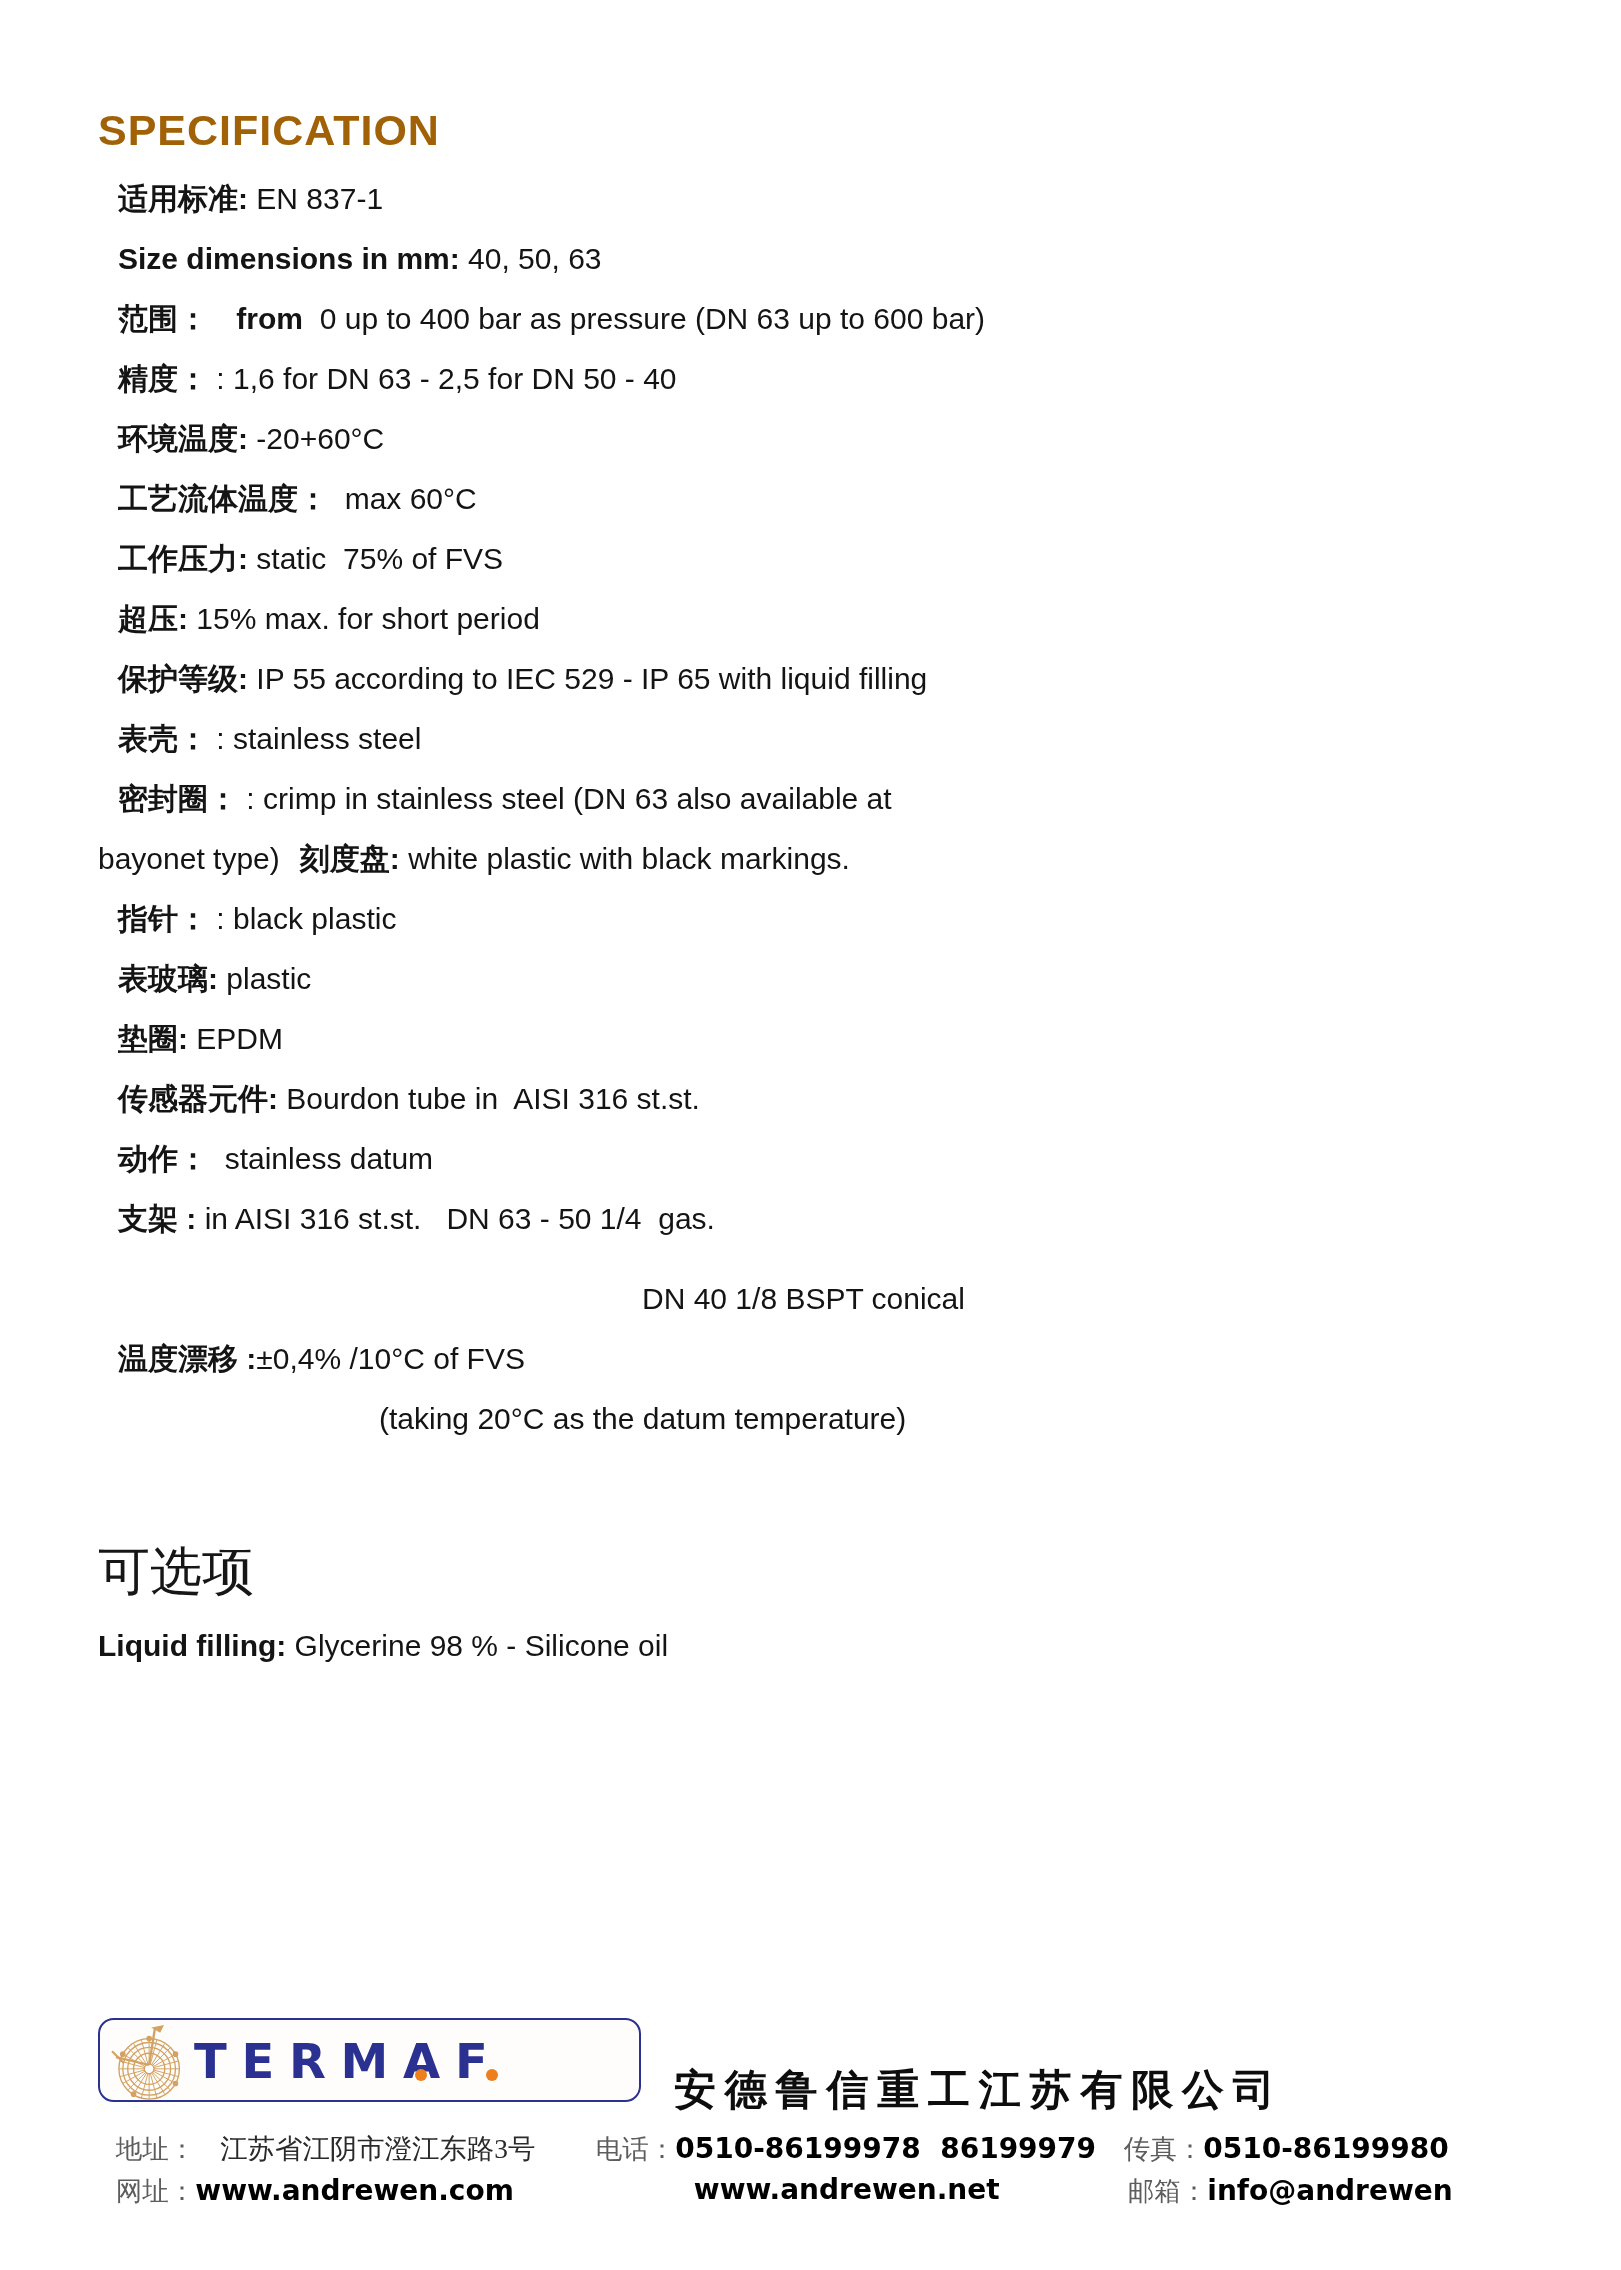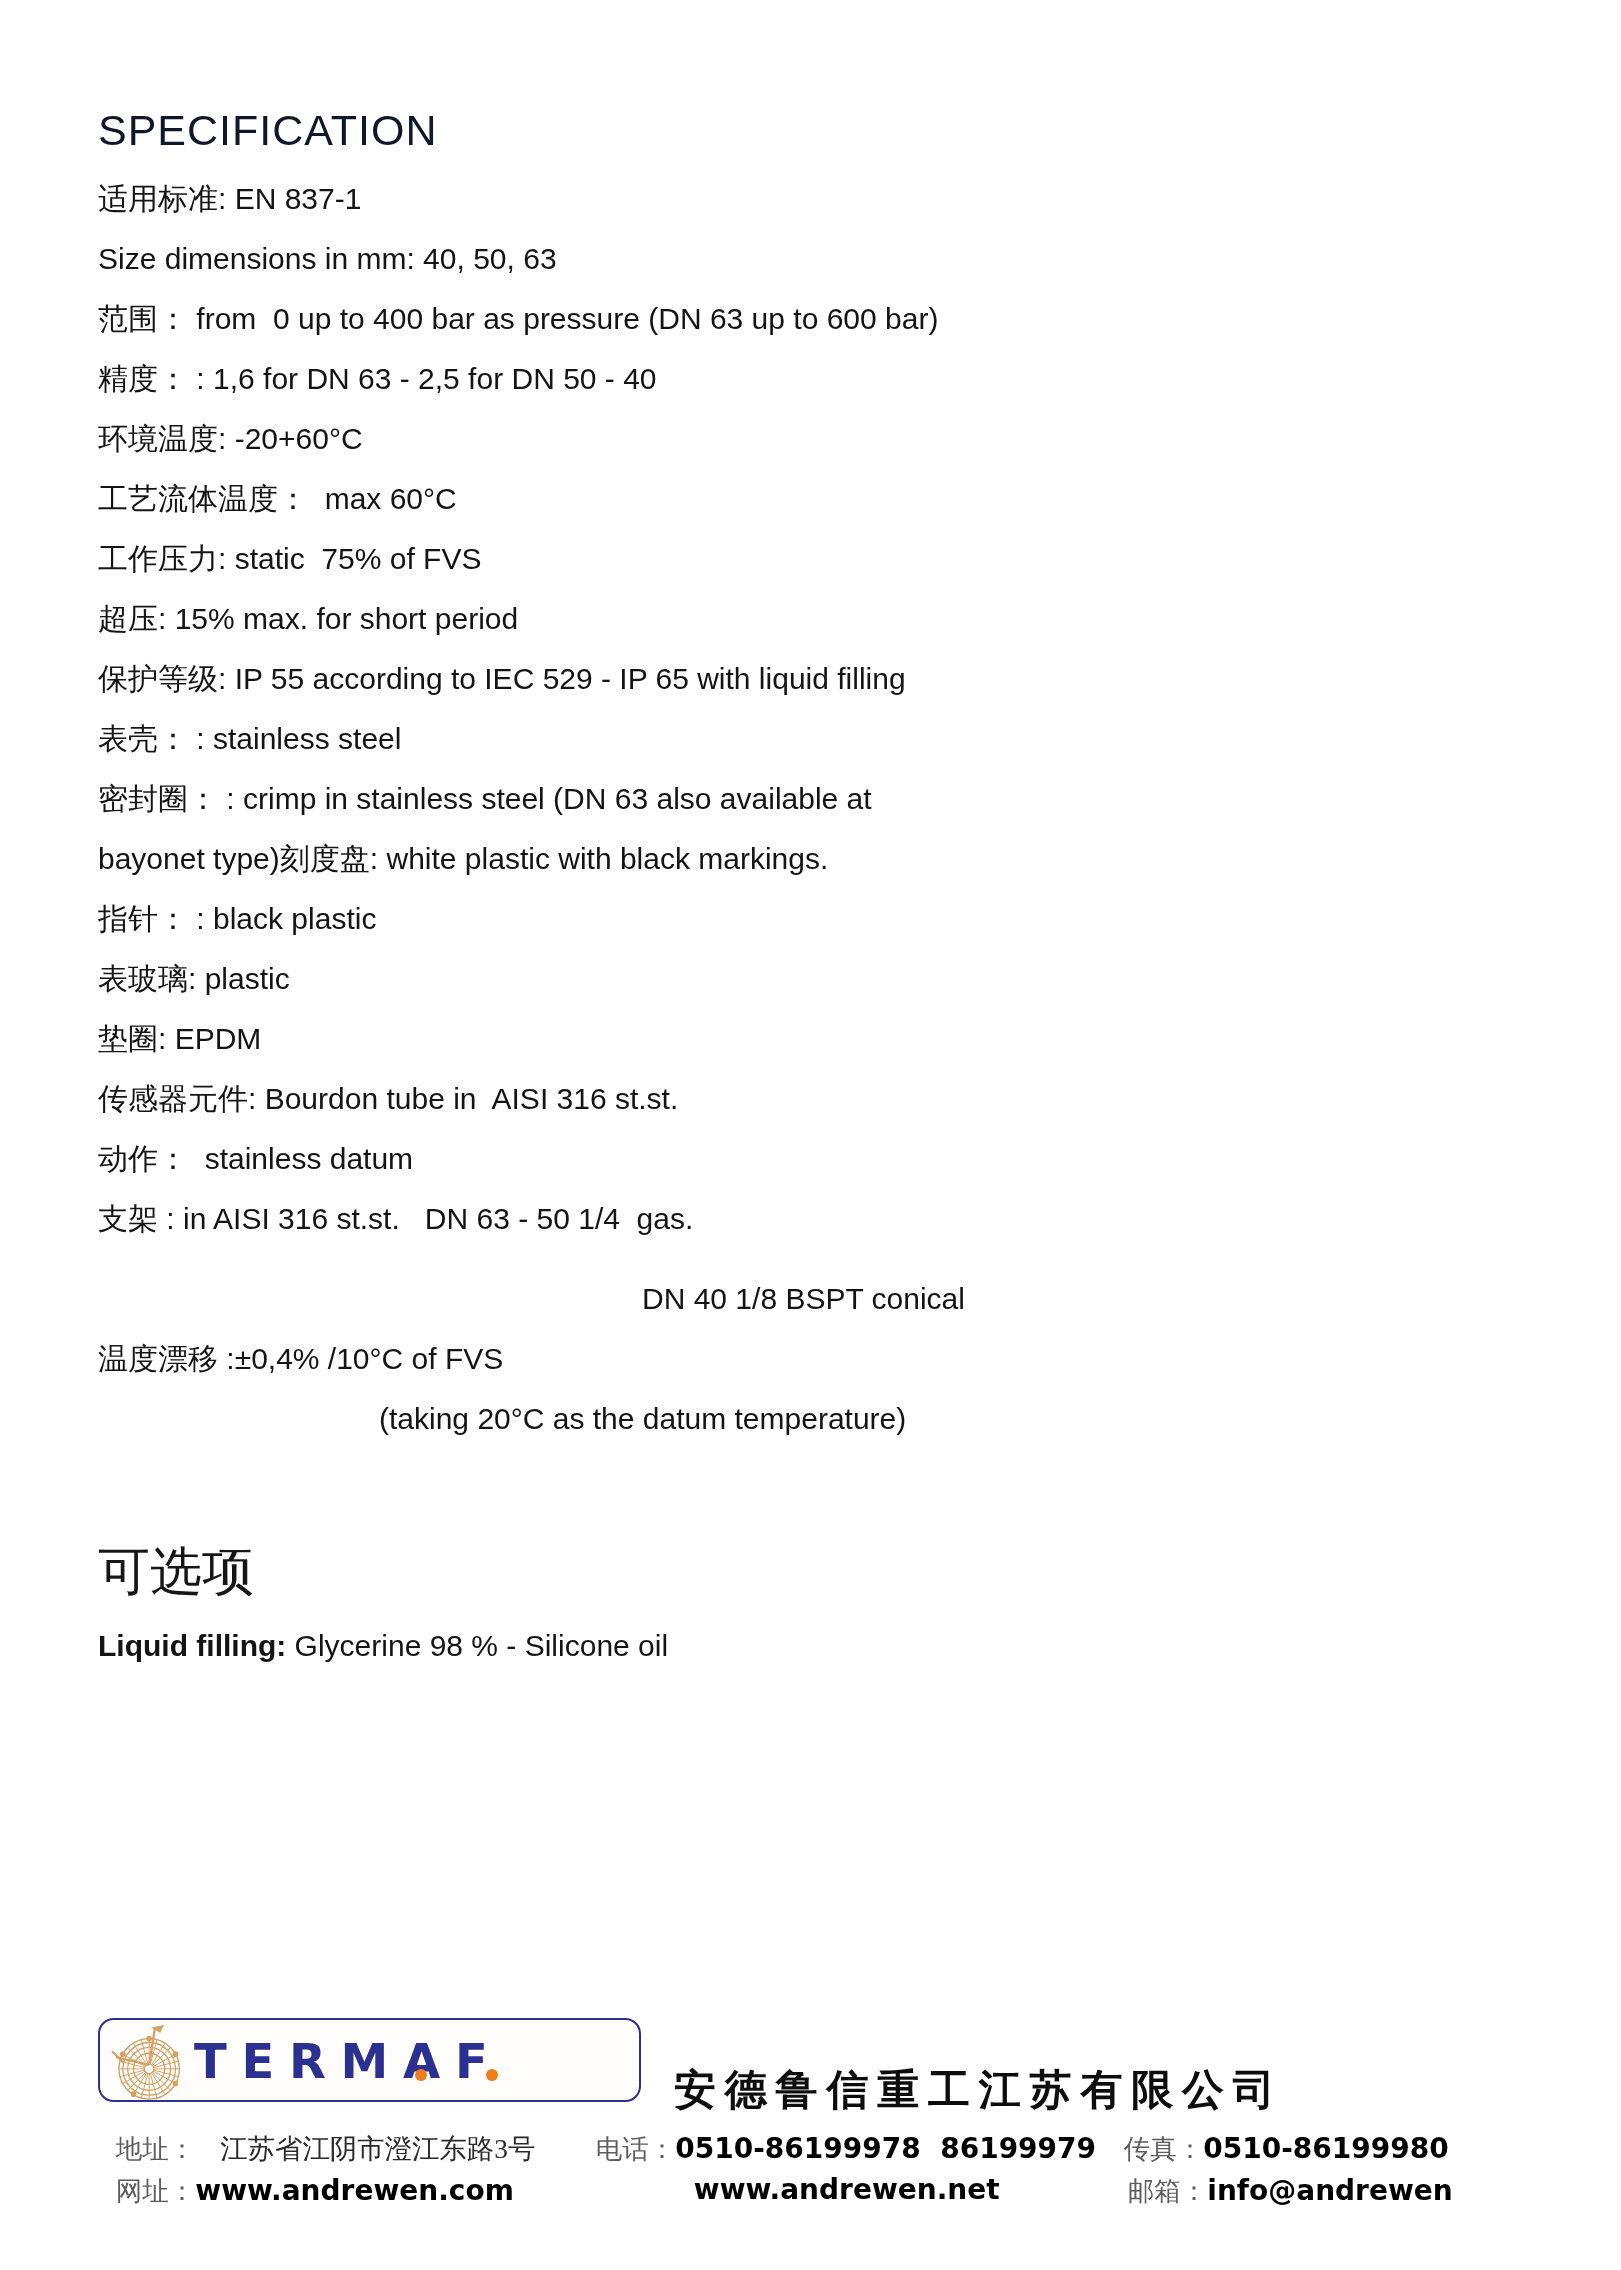--- a/index.html
+++ b/index.html
@@ -7,31 +7,31 @@
     position:relative;
     width:1621px;height:2270px;
     background:#ffffff;
     font-family:"Liberation Sans",sans-serif;
     color:#111;
     overflow:hidden;
     margin:0 auto;
   }
   .title{
     position:absolute;left:98px;top:106px;
-    font-size:43px;font-weight:normal;letter-spacing:1px;
-    color:#0f172a;
+    font-size:43px;font-weight:bold;letter-spacing:1px;
+    color:#a16207;
   }
   .spec-lines{
     position:absolute;left:98px;top:169px;width:1451px;
   }
   .spec-line{
     font-size:30px;line-height:60px;white-space:pre;
     color:#141414;
   }
-  .spec-line .b{font-weight:normal;}
+  .spec-line .b{font-weight:bold;margin-left:20px;}
   .options-heading{
     position:absolute;left:98px;top:1537px;
     font-size:52px;color:#161616;
     font-family:"Liberation Serif","Liberation Sans",serif;
   }
   .liquid-line{
     position:absolute;left:98px;top:1629px;
     font-size:30px;color:#141414;white-space:pre;
   }
   .liquid-line .b{font-weight:bold;}

